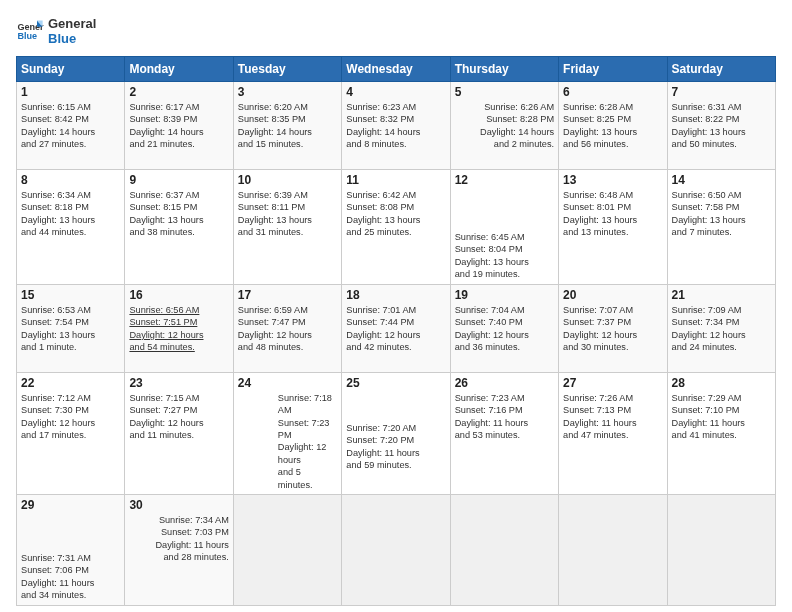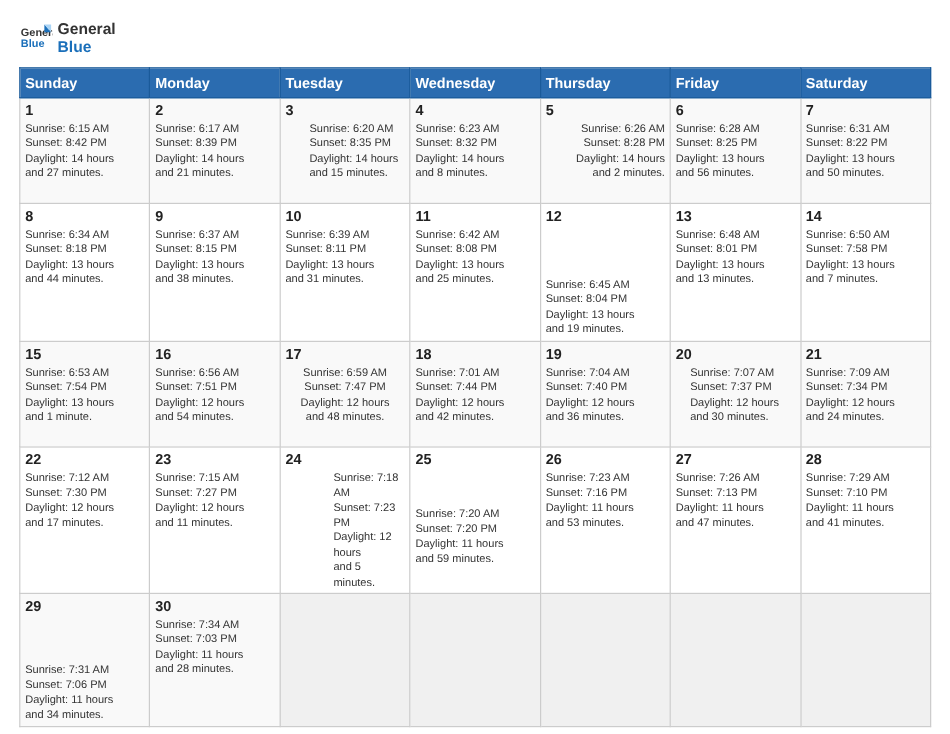--- a/index.html
+++ b/index.html
@@ -137,21 +137,21 @@
           </td>
           <td>
             <span class="day-num">2</span>
             <div class="day-info" style="white-space: pre-line;">Sunrise: 6:17 AM
 Sunset: 8:39 PM
 Daylight: 14 hours
 and 21 minutes.</div>
           </td>
           <td>
             <span class="day-num">3</span>
-            <div class="day-info" style="white-space: pre-line; margin-left: 20px;">Sunrise: 6:20 AM
+            <div class="day-info" style="white-space: pre-line;">Sunrise: 6:20 AM
 Sunset: 8:35 PM
 Daylight: 14 hours
 and 15 minutes.</div>
           </td>
           <td>
             <span class="day-num">4</span>
             <div class="day-info" style="white-space: pre-line;">Sunrise: 6:23 AM
 Sunset: 8:32 PM
 Daylight: 14 hours
 and 8 minutes.</div>
@@ -232,49 +232,49 @@
         <tr>
           <td>
             <span class="day-num">15</span>
             <div class="day-info" style="white-space: pre-line;">Sunrise: 6:53 AM
 Sunset: 7:54 PM
 Daylight: 13 hours
 and 1 minute.</div>
           </td>
           <td>
             <span class="day-num">16</span>
-            <div class="day-info" style="white-space: pre-line;">Sunrise: 6:56 AM
+            <div class="day-info" style="white-space: pre-line; text-decoration: underline;">Sunrise: 6:56 AM
 Sunset: 7:51 PM
 Daylight: 12 hours
 and 54 minutes.</div>
           </td>
           <td>
             <span class="day-num">17</span>
-            <div class="day-info" style="white-space: pre-line; text-align: center;">Sunrise: 6:59 AM
+            <div class="day-info" style="white-space: pre-line;">Sunrise: 6:59 AM
 Sunset: 7:47 PM
 Daylight: 12 hours
 and 48 minutes.</div>
           </td>
           <td>
             <span class="day-num">18</span>
             <div class="day-info" style="white-space: pre-line;">Sunrise: 7:01 AM
 Sunset: 7:44 PM
 Daylight: 12 hours
 and 42 minutes.</div>
           </td>
           <td>
             <span class="day-num">19</span>
             <div class="day-info" style="white-space: pre-line;">Sunrise: 7:04 AM
 Sunset: 7:40 PM
 Daylight: 12 hours
 and 36 minutes.</div>
           </td>
           <td>
             <span class="day-num">20</span>
-            <div class="day-info" style="white-space: pre-line; margin-left: 12px;">Sunrise: 7:07 AM
+            <div class="day-info" style="white-space: pre-line;">Sunrise: 7:07 AM
 Sunset: 7:37 PM
 Daylight: 12 hours
 and 30 minutes.</div>
           </td>
           <td>
             <span class="day-num">21</span>
             <div class="day-info" style="white-space: pre-line;">Sunrise: 7:09 AM
 Sunset: 7:34 PM
 Daylight: 12 hours
 and 24 minutes.</div>
@@ -334,21 +334,21 @@
         <tr class="last-row">
           <td>
             <span class="day-num">29</span>
             <div class="day-info" style="white-space: pre-line; margin-top: 40px;">Sunrise: 7:31 AM
 Sunset: 7:06 PM
 Daylight: 11 hours
 and 34 minutes.</div>
           </td>
           <td>
             <span class="day-num">30</span>
-            <div class="day-info" style="white-space: pre-line;">Sunrise: 7:34 AM
+            <div class="day-info" style="white-space: pre-line; text-align: right;">Sunrise: 7:34 AM
 Sunset: 7:03 PM
 Daylight: 11 hours
 and 28 minutes.</div>
           </td>
           <td class="empty-cell"></td>
           <td class="empty-cell"></td>
           <td class="empty-cell"></td>
           <td class="empty-cell"></td>
           <td class="empty-cell"></td>
         </tr>

